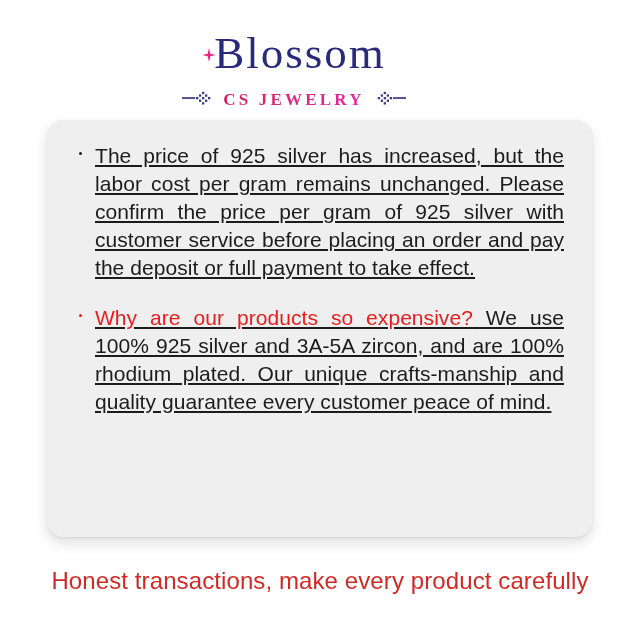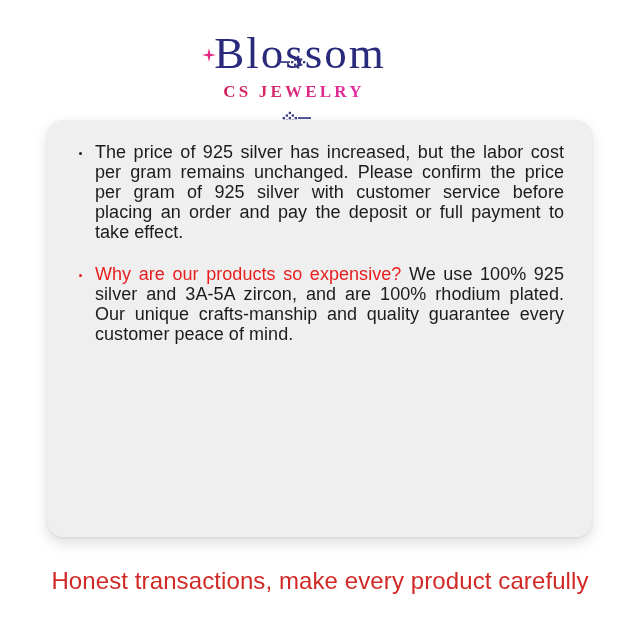--- a/index.html
+++ b/index.html
@@ -47,24 +47,23 @@
     letter-spacing: 2px;
     color: #2a2a7c;
     font-weight: 400;
     white-space: nowrap;
   }
 
   .sub-row {
     display: flex;
     align-items: center;
     justify-content: center;
-    margin-top: 3px;
+    margin-top: 11px;
     height: 22px;
     gap: 7px;
-    flex-direction: column;
   }
   .orn { flex: 0 0 auto; display: block; }
   .sub-word {
     font-family: "Liberation Serif", "DejaVu Serif", serif;
     font-size: 17px;
     line-height: 22px;
     letter-spacing: 3.2px;
     font-weight: 700;
     white-space: nowrap;
     background: linear-gradient(90deg, #cf1f55 0%, #d62a6e 35%, #dd2a8e 70%, #e32ba4 100%);
@@ -91,25 +90,26 @@
   .note-list {
     margin: 0;
     padding: 0;
     list-style: none;
   }
   .note-item {
     position: relative;
     padding-left: 18px;
     margin-bottom: 22px;
     color: #1c1c1c;
-    font-size: 18px;
-    line-height: 20px;
+    font-size: 21px;
+    line-height: 28px;
     text-align: justify;
     text-justify: inter-word;
     letter-spacing: 0.05px;
+    text-decoration: underline;
   }
   .note-item:last-child { margin-bottom: 8px; }
 
   .bullet {
     position: absolute;
     left: 2px;
     top: 9.5px;
     width: 3.2px;
     height: 3.2px;
     border-radius: 50%;

